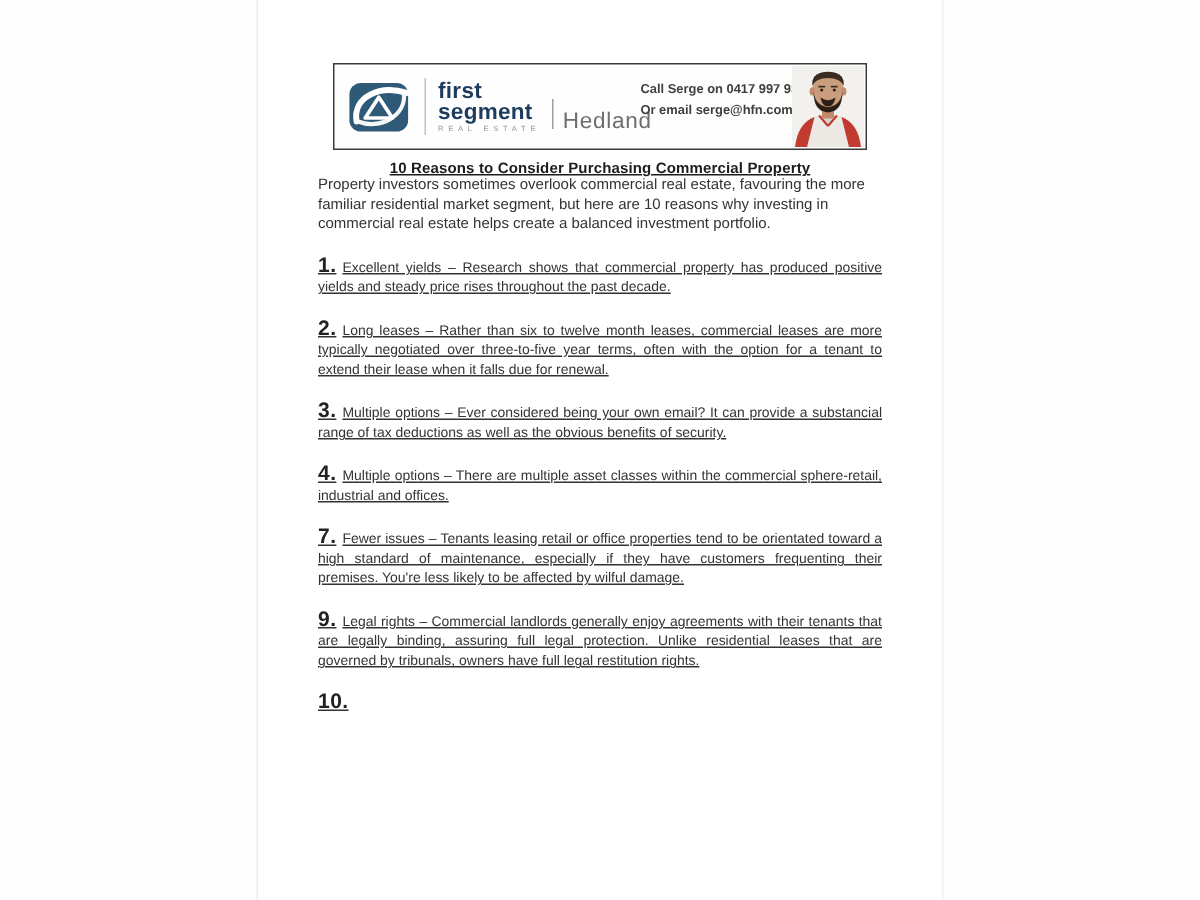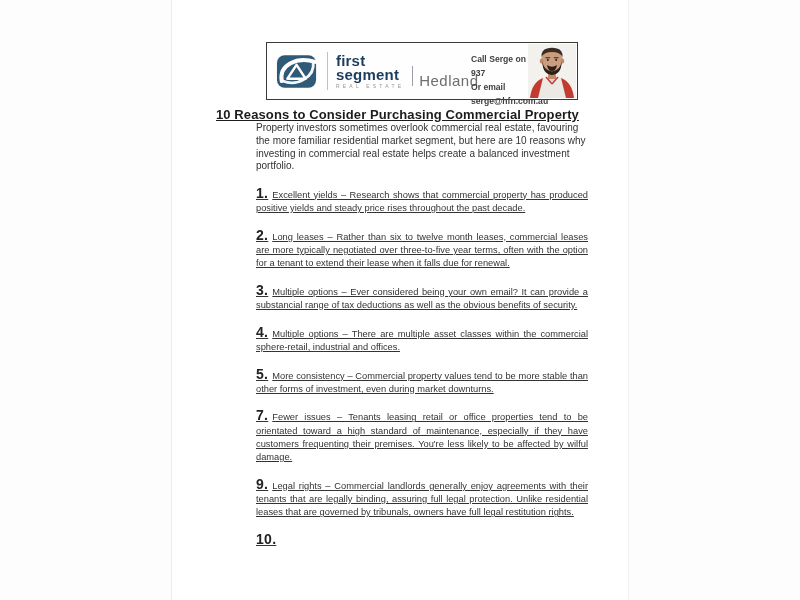--- a/index.html
+++ b/index.html
@@ -11,21 +11,20 @@
     position: relative;
     overflow: hidden;
   }
   .page {
     width: 458px; height: 600px;
     margin: 0 auto;
     background: #ffffff;
     border-left: 1px solid #ececec;
     border-right: 1px solid #f2f2f2;
     padding-top: 42px;
-    padding-left: 44px;
   }
   
   .header-box {
     position: relative;
     margin: 0 50px;
     height: 58px;
     border: 1.5px solid #3a3a3a;
     background: #fefefe;
     display: flex;
     align-items: center;
@@ -67,22 +66,22 @@
   .agent-photo {
     position: absolute;
     right: 1px; top: 1px;
     width: 48px; height: 54px;
     overflow: hidden;
   }
   .agent-photo svg { display: block; }
   
   .doc-title {
     margin-top: 7px;
-    text-align: left;
-    font-size: 13px;
+    text-align: center;
+    font-size: 10px;
     font-weight: bold;
     text-decoration: underline;
     color: #1c1c1c;
     letter-spacing: 0.1px;
   }
   .content { padding: 0 40px; color: #333333; }
   .intro {
     margin-top: 0;
     font-size: 10px;
     line-height: 12.8px;
@@ -170,21 +169,20 @@
 
       <div>
   <p class="reason-item"><span class="reason-num">1.</span><span>Excellent yields – Research shows that commercial property has produced positive yields and steady price rises throughout the past decade.</span></p>
 
   <p class="reason-item"><span class="reason-num">2.</span><span>Long leases – Rather than six to twelve month leases, commercial leases are more typically negotiated over three-to-five year terms, often with the option for a tenant to extend their lease when it falls due for renewal.</span></p>
 
   <p class="reason-item"><span class="reason-num">3.</span><span>Multiple options – Ever considered being your own email? It can provide a substancial range of tax deductions as well as the obvious benefits of security.</span></p>
 
   <p class="reason-item"><span class="reason-num">4.</span><span>Multiple options – There are multiple asset classes within the commercial sphere-retail, industrial and offices.</span></p>
 
-  <p class="reason-item"><span class="reason-num">5.</span><span>More consistency – Commercial property values tend to be more stable than other forms of investment, even during market downturns.</span></p>
 
 
   <p class="reason-item"><span class="reason-num">7.</span><span>Fewer issues – Tenants leasing retail or office properties tend to be orientated toward a high standard of maintenance, especially if they have customers frequenting their premises. You're less likely to be affected by wilful damage.</span></p>
 
 
   <p class="reason-item"><span class="reason-num">9.</span><span>Legal rights – Commercial landlords generally enjoy agreements with their tenants that are legally binding, assuring full legal protection. Unlike residential leases that are governed by tribunals, owners have full legal restitution rights.</span></p>
 
   <p class="reason-item"><span class="reason-num">10.</span></p>
 </div>
     </div>

